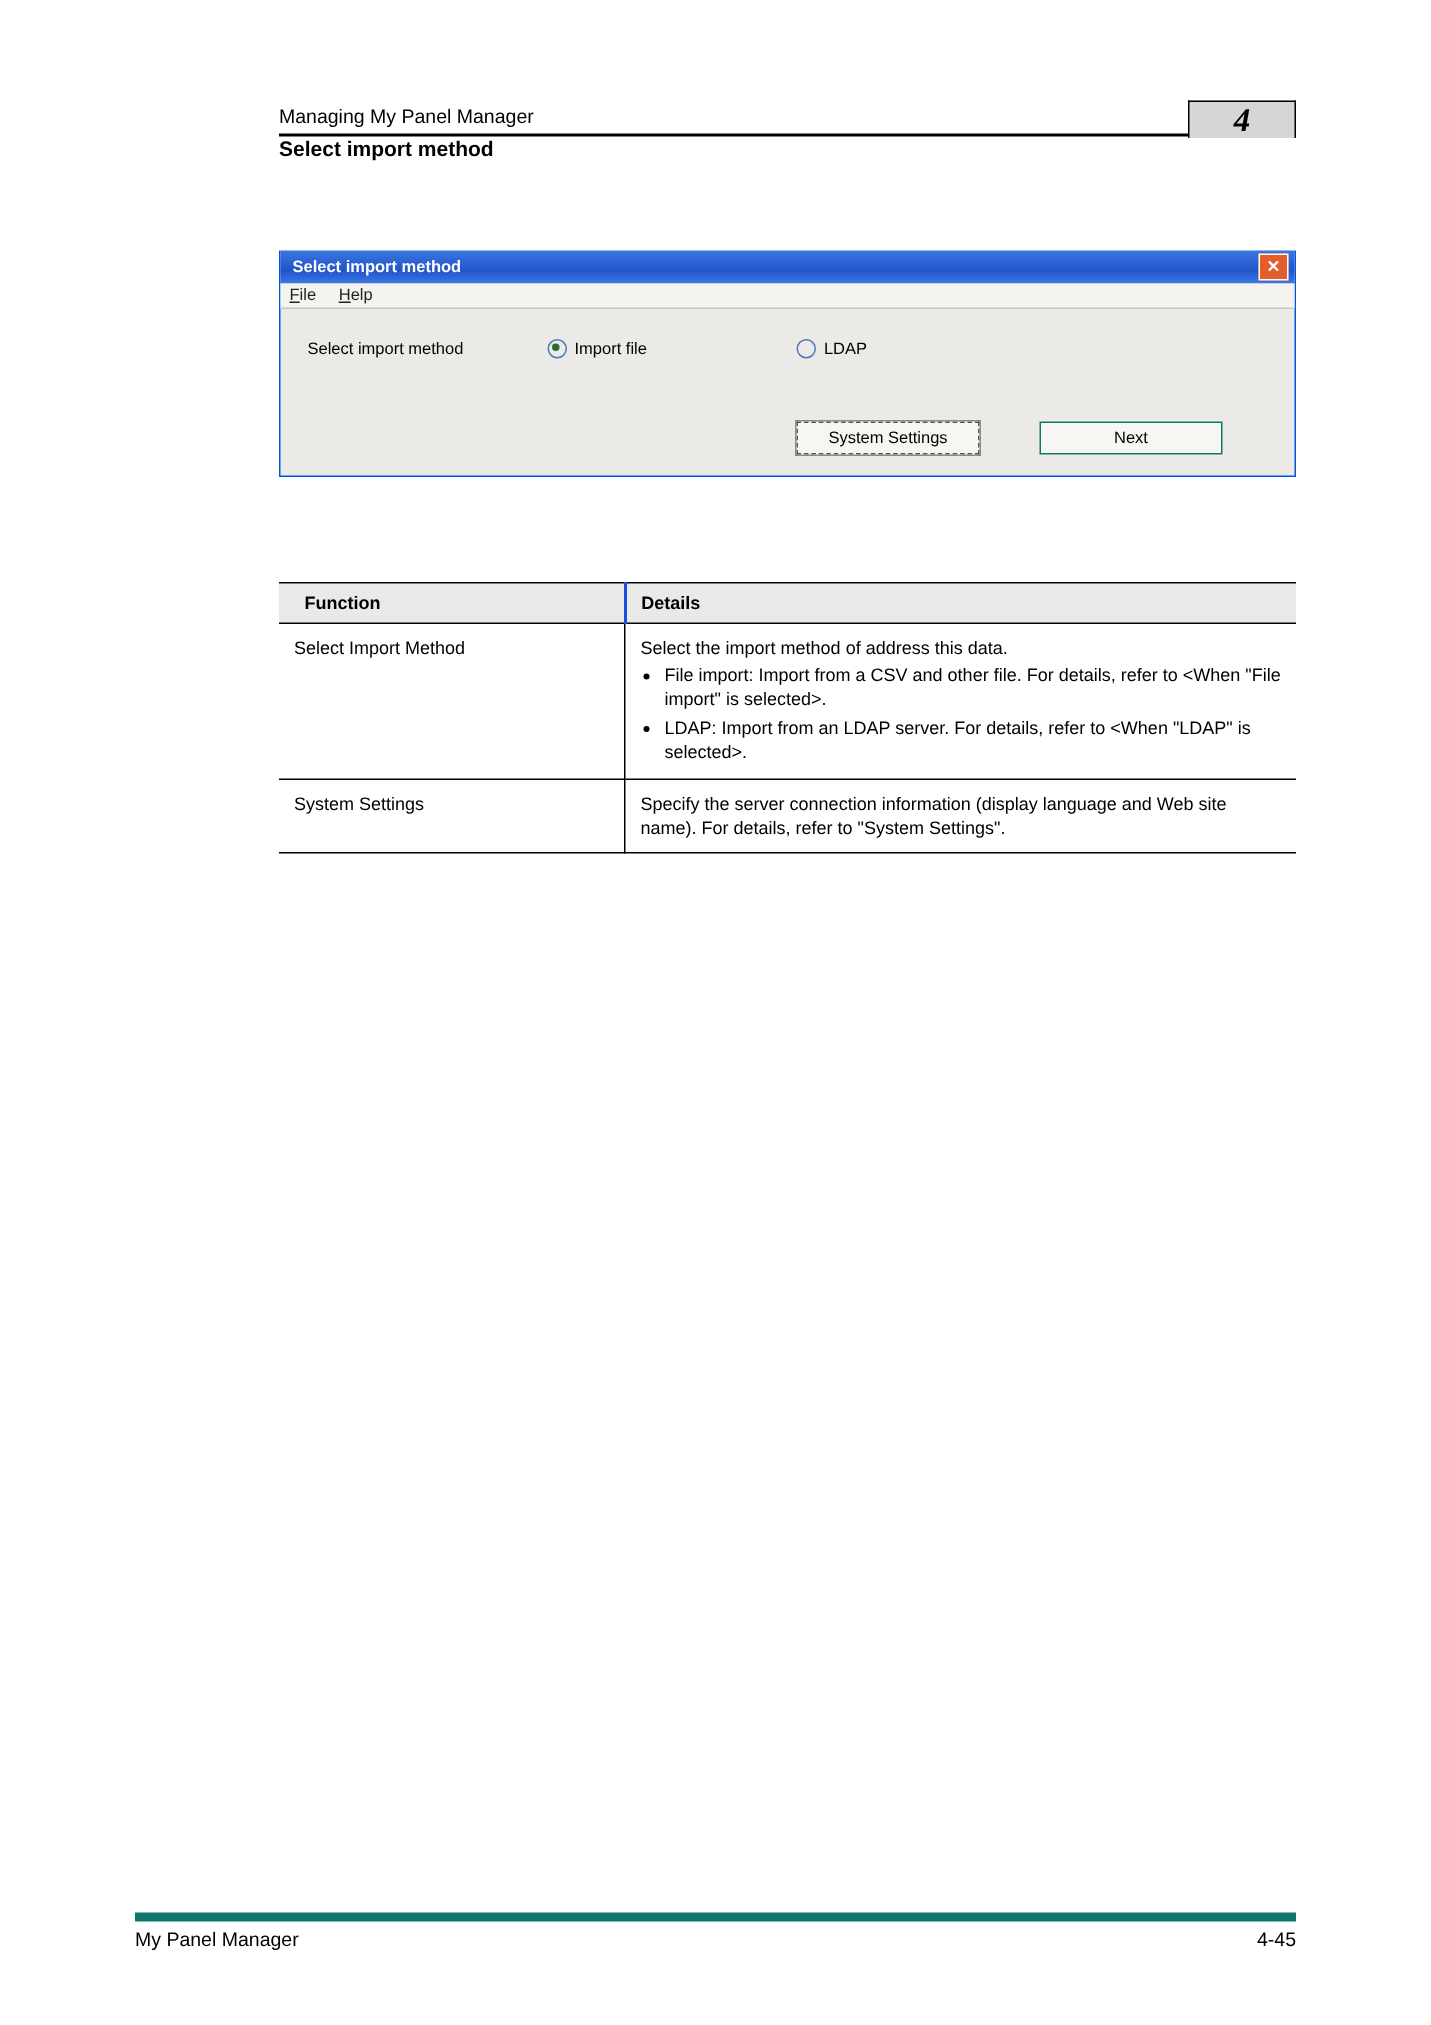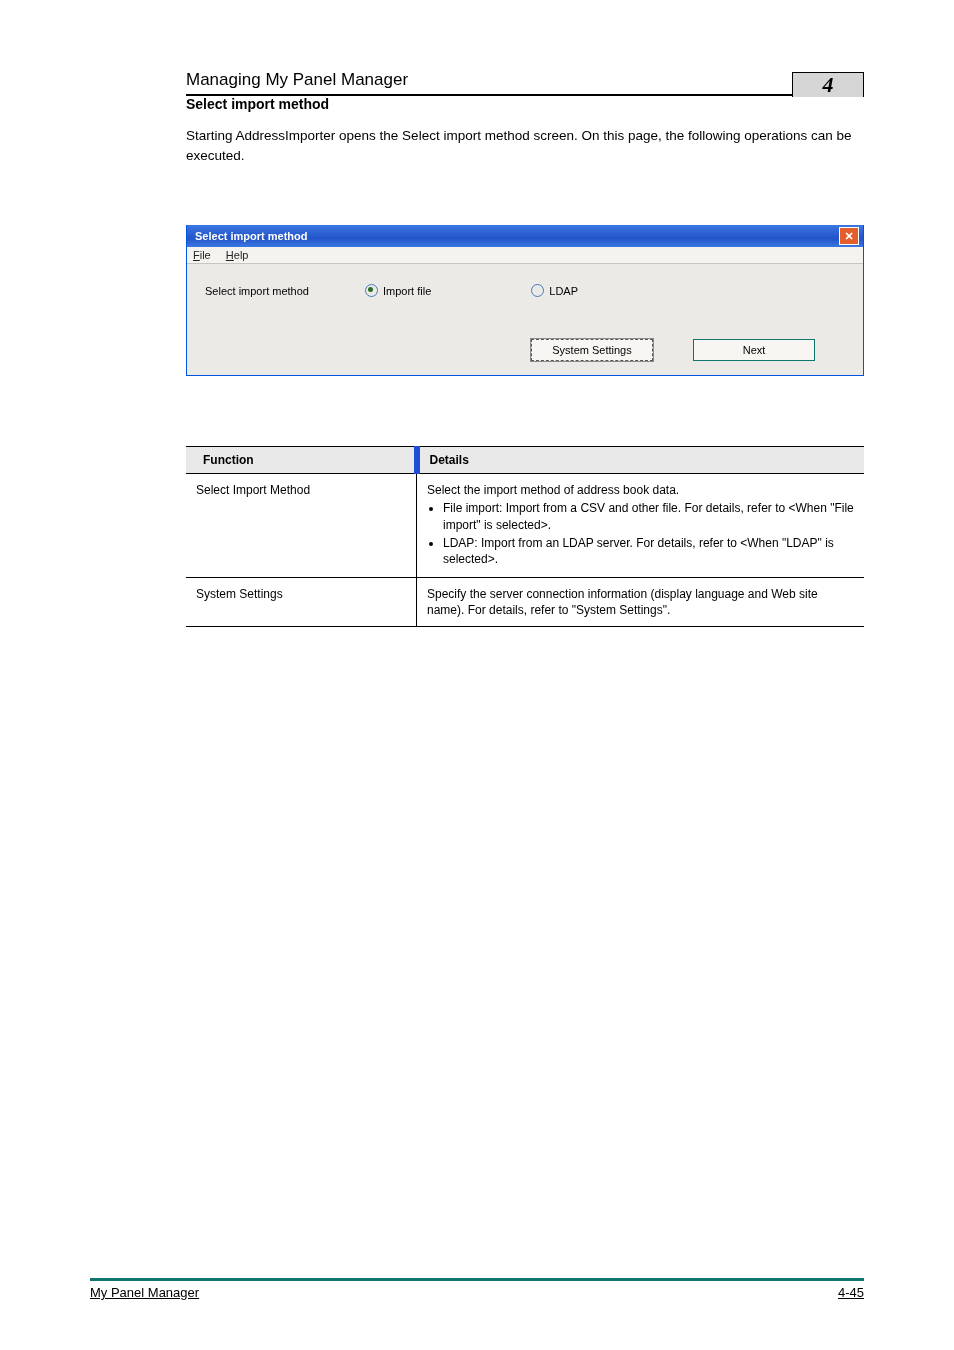--- a/index.html
+++ b/index.html
@@ -1,17 +1,17 @@
 <!DOCTYPE html>
 <html><head>
 <meta charset="utf-8">
 <style>
   html,body{margin:0;padding:0;background:#fff;font-family:Arial,Helvetica,sans-serif;color:#000;}
   .page{width:954px;height:1350px;box-sizing:border-box;padding:70px 90px 40px 90px;position:relative;}
-  .running-head{font-size:17px;margin:0 0 4px 0;padding-left:96px;}
+  .running-head{font-size:13px;margin:0 0 4px 0;padding-left:96px;}
   .head-rule{position:relative;height:2px;background:#000;margin-left:96px;}
   .chapter-tab{position:absolute;right:0;top:-22px;width:70px;height:24px;background:#d6d6d6;border:1px solid #000;border-bottom:none;display:flex;align-items:center;justify-content:center;}
   .chapter-num{font-family:Georgia,'Times New Roman',serif;font-weight:bold;font-style:italic;font-size:22px;}
   .section{margin-left:96px;}
   .h2{font-weight:bold;font-size:14px;margin-bottom:14px;}
   .body-text{font-size:13.5px;line-height:1.45;}
 
   
   .dialog{margin:60px 0 0 0;border:1px solid #0054e3;border-top:none;font-size:11px;background:#eceae6;}
   .titlebar{height:22px;background:linear-gradient(#3b77e3,#2254c9 60%,#3b77e3);color:#fff;display:flex;align-items:center;justify-content:space-between;padding:0 4px 0 8px;font-weight:bold;}
@@ -25,42 +25,41 @@
   .radio{display:inline-flex;align-items:center;margin-right:100px;text-align:center;}
   .radio .dot{width:11px;height:11px;border:1px solid #4a7ab7;border-radius:50%;margin-right:5px;position:relative;}
   .radio.checked .dot::after{content:"";position:absolute;left:2px;top:2px;width:5px;height:5px;border-radius:50%;background:#2b6e2b;}
   .dlg-buttons{display:flex;justify-content:flex-end;gap:40px;margin-top:42px;padding-right:30px;}
   .winbtn{min-width:120px;height:20px;border:1px solid #0f766e;background:#f7f6f2;font-size:11px;display:flex;align-items:center;justify-content:center;}
   .winbtn.focus{border:1px dashed #555;outline:1px solid #8a8a8a;}
 
   
   table.spec{width:100%;border-collapse:collapse;margin-top:70px;font-size:12px;}
   table.spec th{background:#e9e9e9;text-align:left;font-weight:bold;padding:6px 10px;border-top:1.5px solid #000;border-bottom:1px solid #000;}
-  table.spec th:first-child{width:34%;border-right:6px solid #1d4ed8;padding-left:17px;}
+  table.spec th:first-child{width:34%;border-right:2px solid #1d4ed8;padding-left:17px;}
   table.spec td{padding:8px 10px;border-bottom:1px solid #000;vertical-align:top;line-height:1.35;}
   table.spec td:first-child{border-right:1px solid #000;}
   table.spec ul{margin:2px 0 0 0;padding-left:16px;}
   table.spec li{margin-bottom:2px;}
 
-  .footer{position:absolute;left:90px;right:90px;bottom:50px;display:flex;justify-content:space-between;border-top:3px solid #0f766e;padding-top:4px;font-size:13px;text-decoration:underline;}
+  .footer{position:absolute;left:90px;right:90px;bottom:50px;display:flex;justify-content:space-between;border-top:6px solid #0f766e;padding-top:4px;font-size:13px;}
 </style>
 </head>
 <body>
 <div class="page">
 
   <div class="running-head">Managing My Panel Manager</div>
   <div class="head-rule">
     <div class="chapter-tab">
       <span class="chapter-num">4</span>
     </div>
   </div>
 
   <div class="section">
     <div class="h2">Select import method</div>
-    <div class="body-text">Starting AddressImporter opens the Select import method screen. On this page, the following operations can be executed.</div>
 
     <div class="dialog">
       <div class="titlebar">
         <span>Select import method</span>
         <div class="close-btn">
           <span>✕</span>
         </div>
       </div>
       <div class="menubar">
         <span><u>F</u>ile</span>
@@ -89,21 +88,21 @@
       <thead>
         <tr>
           <th>Function</th>
           <th>Details</th>
         </tr>
       </thead>
       <tbody>
         <tr>
           <td>Select Import Method</td>
           <td>
-            <span>Select the import method of address book data.</span>
+            <span>Select the import method of address this data.</span>
             <ul>
               <li>File import: Import from a CSV and other file. For details, refer to &lt;When "File import" is selected&gt;.</li>
               <li>LDAP: Import from an LDAP server. For details, refer to &lt;When "LDAP" is selected&gt;.</li>
             </ul>
           </td>
         </tr>
         <tr>
           <td>System Settings</td>
           <td>Specify the server connection information (display language and Web site name). For details, refer to "System Settings".</td>
         </tr>

